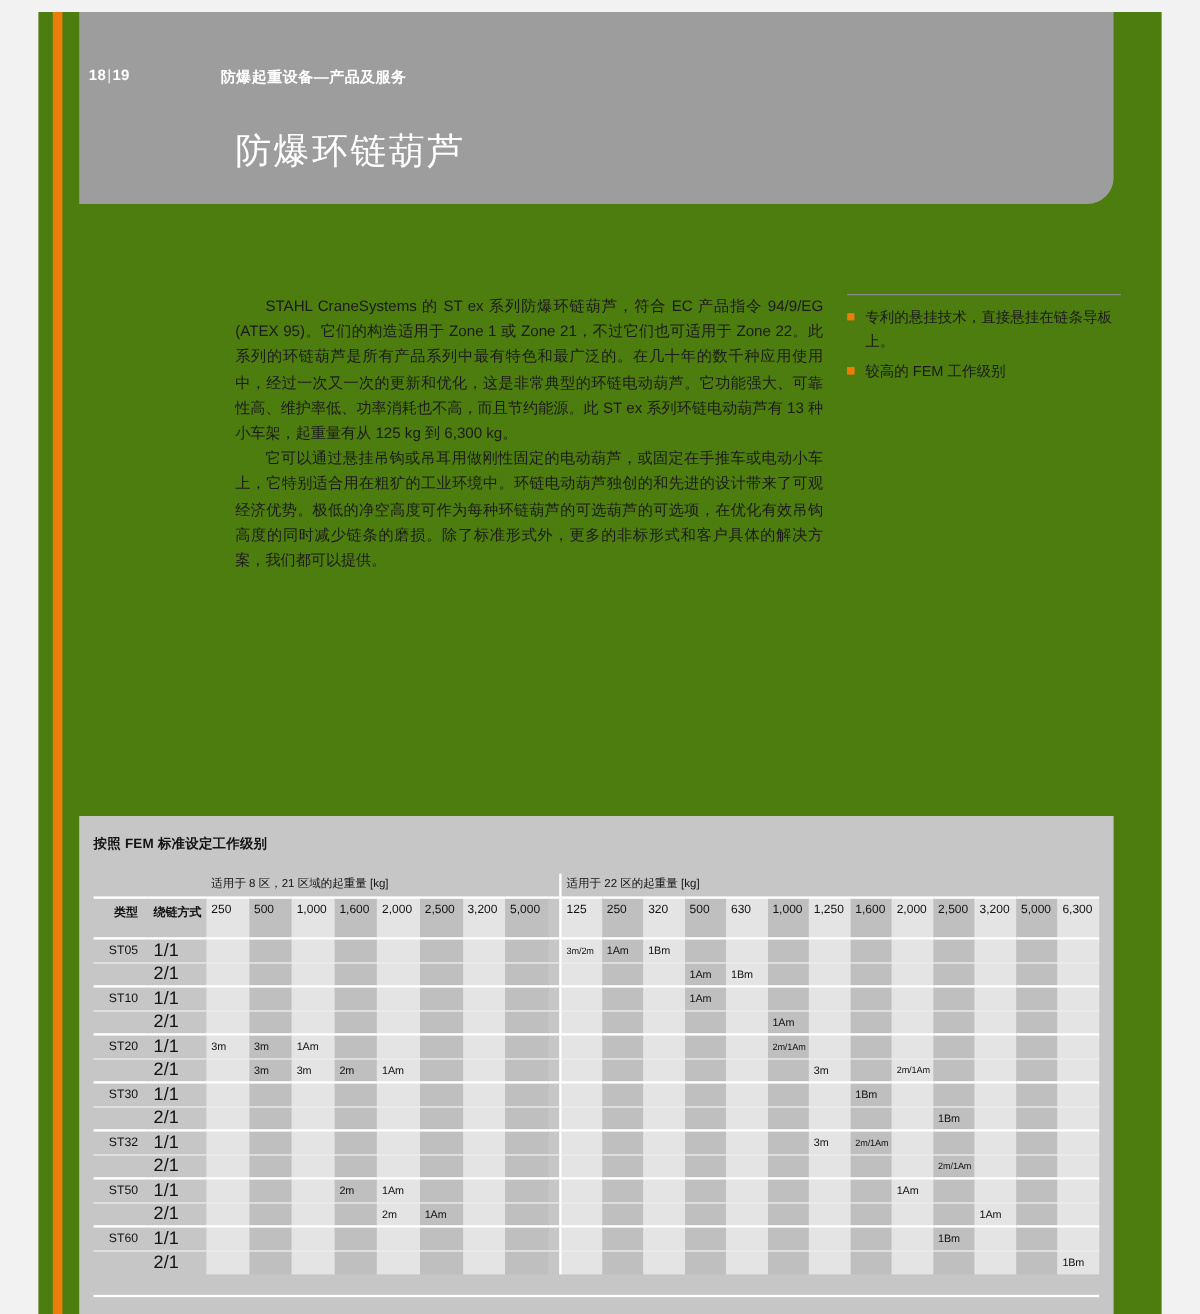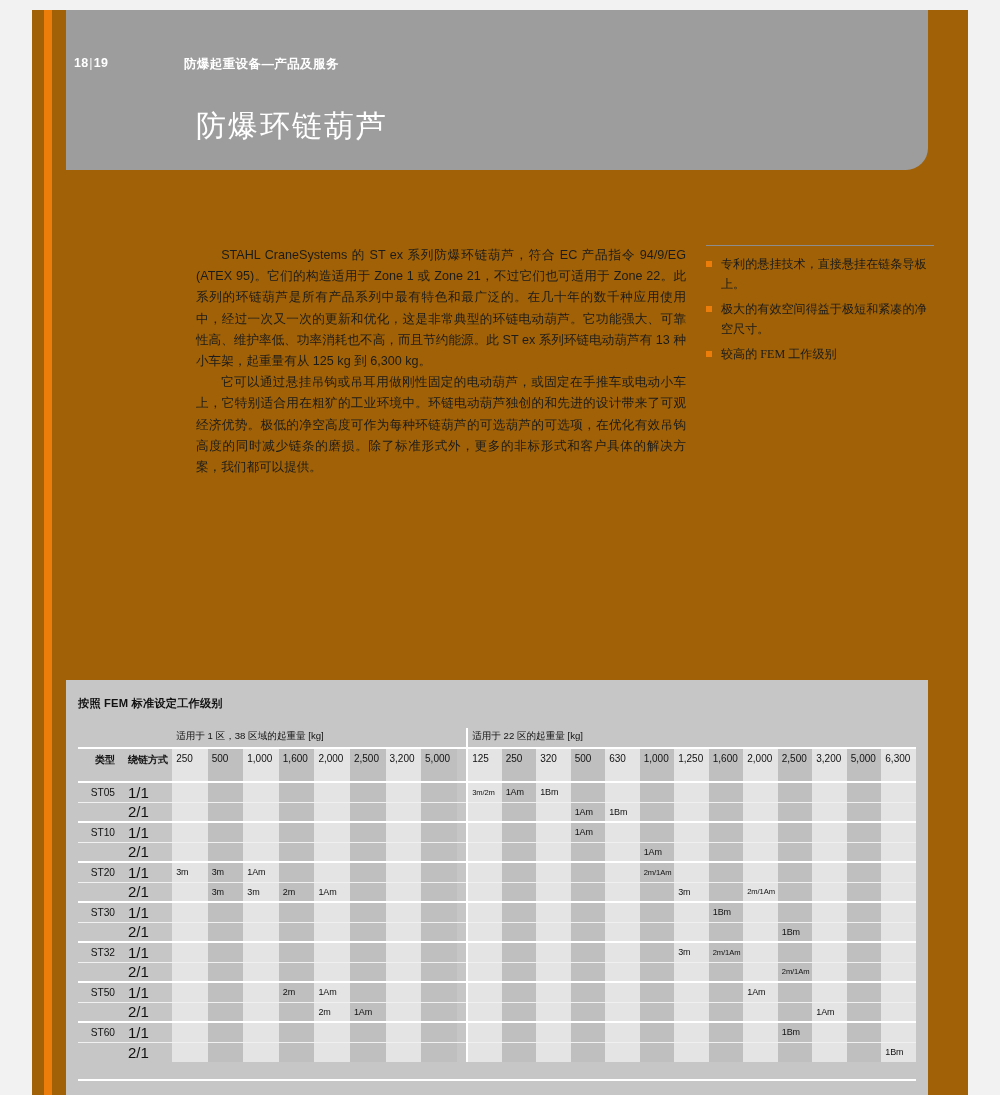--- a/index.html
+++ b/index.html
@@ -5,21 +5,21 @@
   * { box-sizing: border-box; }
   html, body {
     margin: 0; padding: 0;
     background: #f2f2f2;
     font-family: "Liberation Sans", "DejaVu Sans", sans-serif;
   }
   #page {
     position: relative;
     width: 1000px;
     height: 1095px;
-    background: #a16207;
+    background: #4d7c0f;
     overflow: hidden;
   }
   
   .margin-left  { position:absolute; left:0;   top:0; width:32px;  height:1095px; background:#f2f2f2; }
   .margin-right { position:absolute; right:0;  top:0; width:32px;  height:1095px; background:#f2f2f2; }
   .margin-top   { position:absolute; left:0;   top:0; width:1000px;height:10px;  background:#f2f2f2; }
 
   
   .orange-rule {
     position:absolute; left:44px; top:10px;
@@ -59,21 +59,21 @@
   }
   .body-col p { margin:0; text-indent:2em; }
 
   
   .tech-col { position:absolute; left:706px; top:245px; width:228px; }
   .tech-title {
     font-size:12.6px; font-weight:bold; color:#121212;
     padding-bottom:5px;
   }
   .tech-rule { height:1px; background:#8d8d8d; margin-bottom:9px; }
-  .tech-list { list-style:none; margin:0; padding:0;font-family:Liberation Serif, serif; }
+  .tech-list { list-style:none; margin:0; padding:0; }
   .tech-list li {
     position:relative; padding-left:15px;
     font-size:12.1px; line-height:19.6px; color:#1b1b1b;
     margin-bottom:6px;
   }
   .tech-bullet {
     position:absolute; left:0; top:6px;
     width:6px; height:6px; background:#ec7d0a;
   }
 
@@ -167,24 +167,20 @@
     <ul class="tech-list">
       <li>
         <span class="tech-bullet"></span>
         <span>专利的悬挂技术，直接悬挂在链条导板上。</span>
       </li>
       <li>
         <span class="tech-bullet"></span>
       </li>
       <li>
         <span class="tech-bullet"></span>
-        <span>极大的有效空间得益于极短和紧凑的净空尺寸。</span>
-      </li>
-      <li>
-        <span class="tech-bullet"></span>
         <span>较高的 FEM 工作级别</span>
       </li>
     </ul>
   </div>
 
   <div class="table-block">
     <div class="table-caption">按照 FEM 标准设定工作级别</div>
     <table class="fem" id="fem-table">
       <colgroup id="fem-colgroup">
           <col style="width: 44px;">
@@ -208,21 +204,21 @@
           <col style="width: 33px;">
           <col style="width: 33px;">
           <col style="width: 33px;">
           <col style="width: 33px;">
           <col style="width: 33px;">
           <col style="width: 33px;">
         </colgroup>
       <tbody id="fem-body">
           <tr class="grp-row">
             <td colspan="2"></td>
-            <td colspan="8" class="grp-label">适用于 1 区，38 区域的起重量 [kg]</td>
+            <td colspan="8" class="grp-label">适用于 8 区，21 区域的起重量 [kg]</td>
             <td class="spacer"></td>
             <td colspan="13" class="grp-label" style="border-left: 2px solid rgb(255, 255, 255);">适用于 22 区的起重量 [kg]</td>
           </tr>
           <tr class="colhead">
             <td class="type-h">类型</td>
             <td class="reev-h" style="white-space: normal; width: 46px;">绕链方式</td>
             <td class="colA">250</td>
             <td class="colB">500</td>
             <td class="colA">1,000</td>
             <td class="colB">1,600</td>

